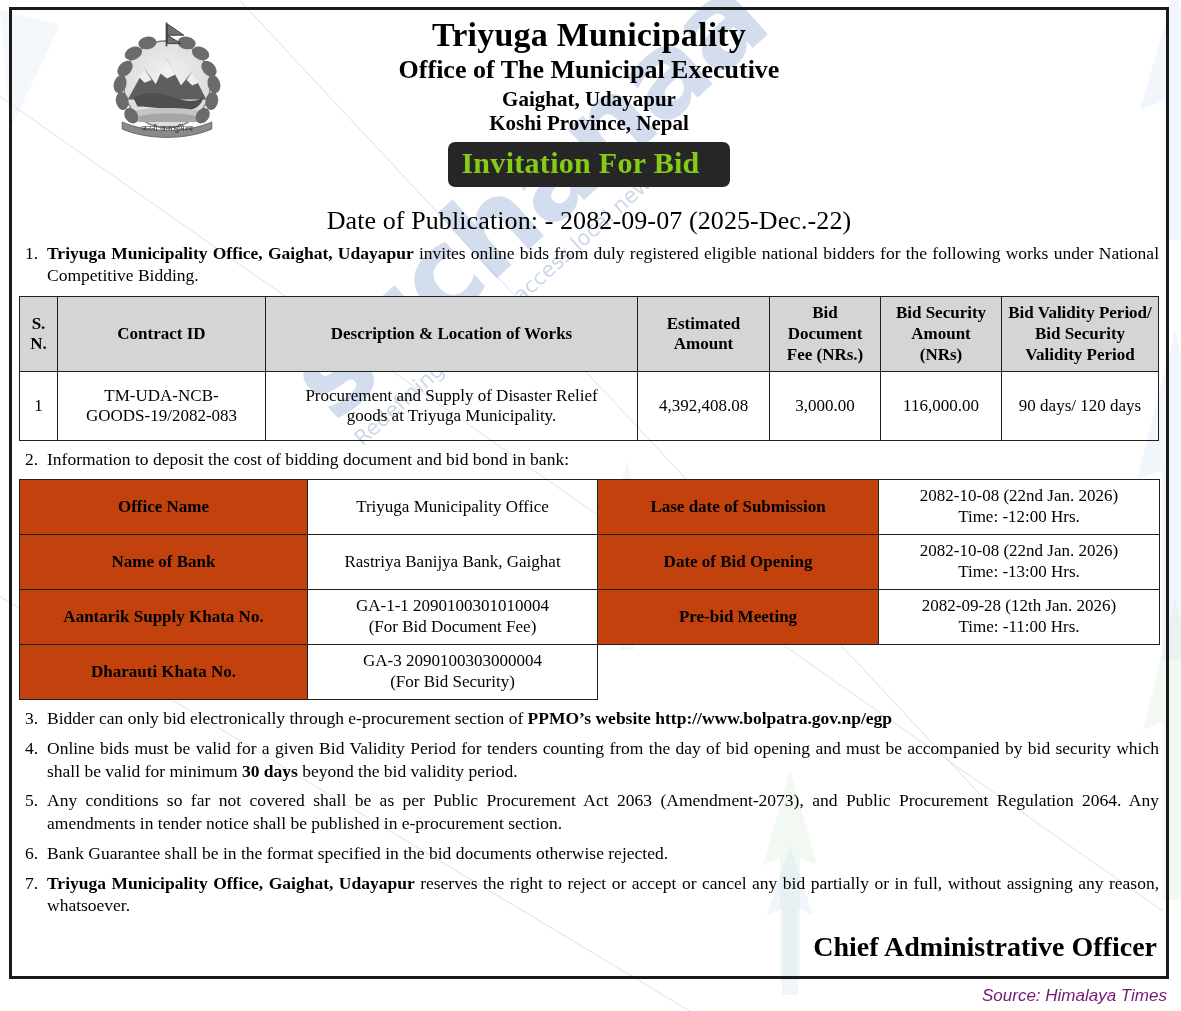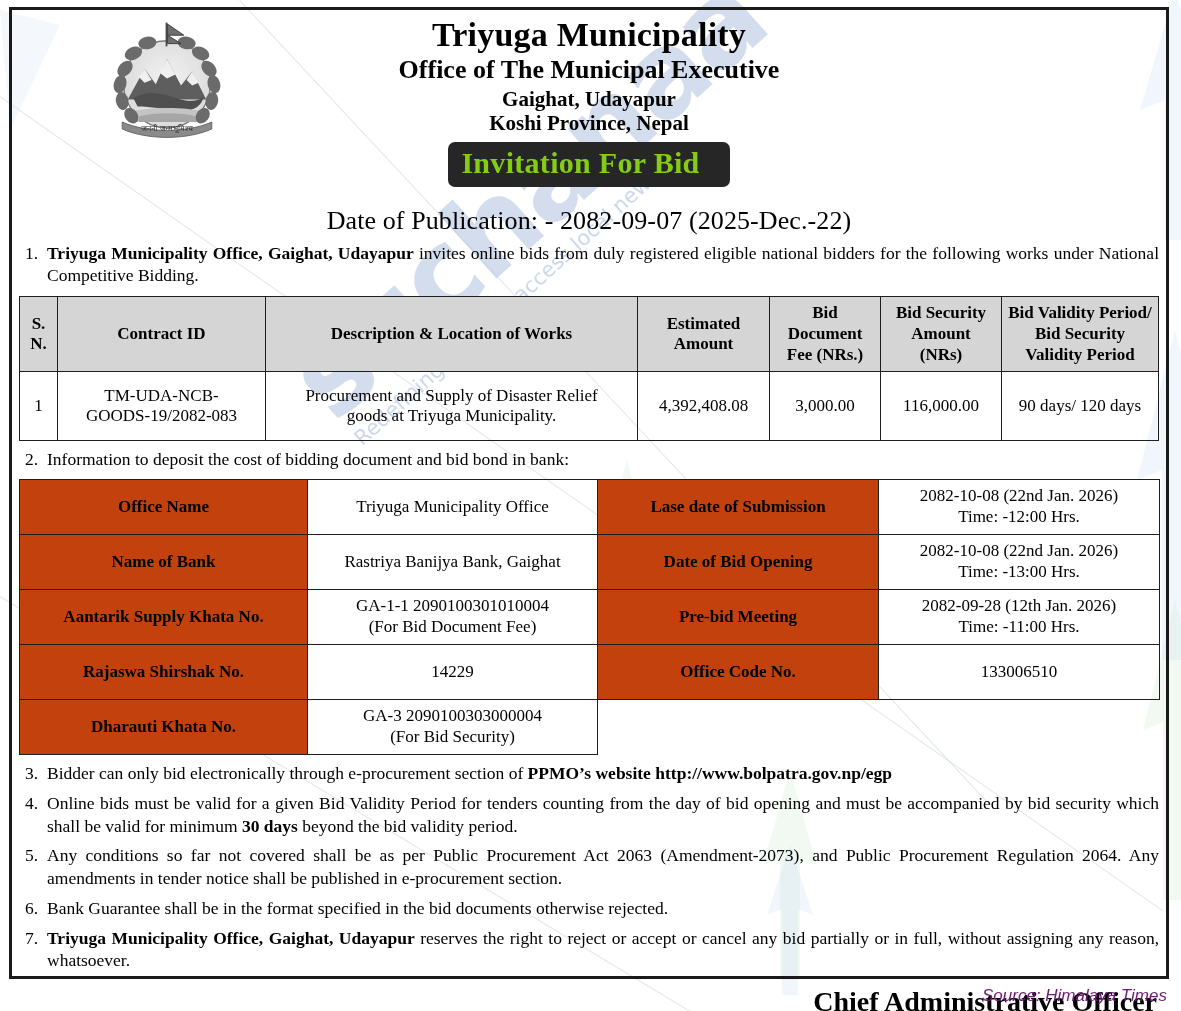--- a/index.html
+++ b/index.html
@@ -438,26 +438,20 @@
               <div>GA-1-1 2090100301010004</div>
               <div>(For Bid Document Fee)</div>
             </td>
             <td class="shade">Pre-bid Meeting</td>
             <td>
               <div>2082-09-28 (12th Jan. 2026)</div>
               <div>Time: -11:00 Hrs.</div>
             </td>
           </tr>
           <tr>
-            <td class="shade">Rajaswa Shirshak No.</td>
-            <td>14229</td>
-            <td class="shade">Office Code No.</td>
-            <td>133006510</td>
-          </tr>
-          <tr>
             <td class="shade">Dharauti Khata No.</td>
             <td>
               <div>GA-3 2090100303000004</div>
               <div>(For Bid Security)</div>
             </td>
             <td class="noborder"></td>
             <td class="noborder"></td>
           </tr>
         </tbody>
       </table>

